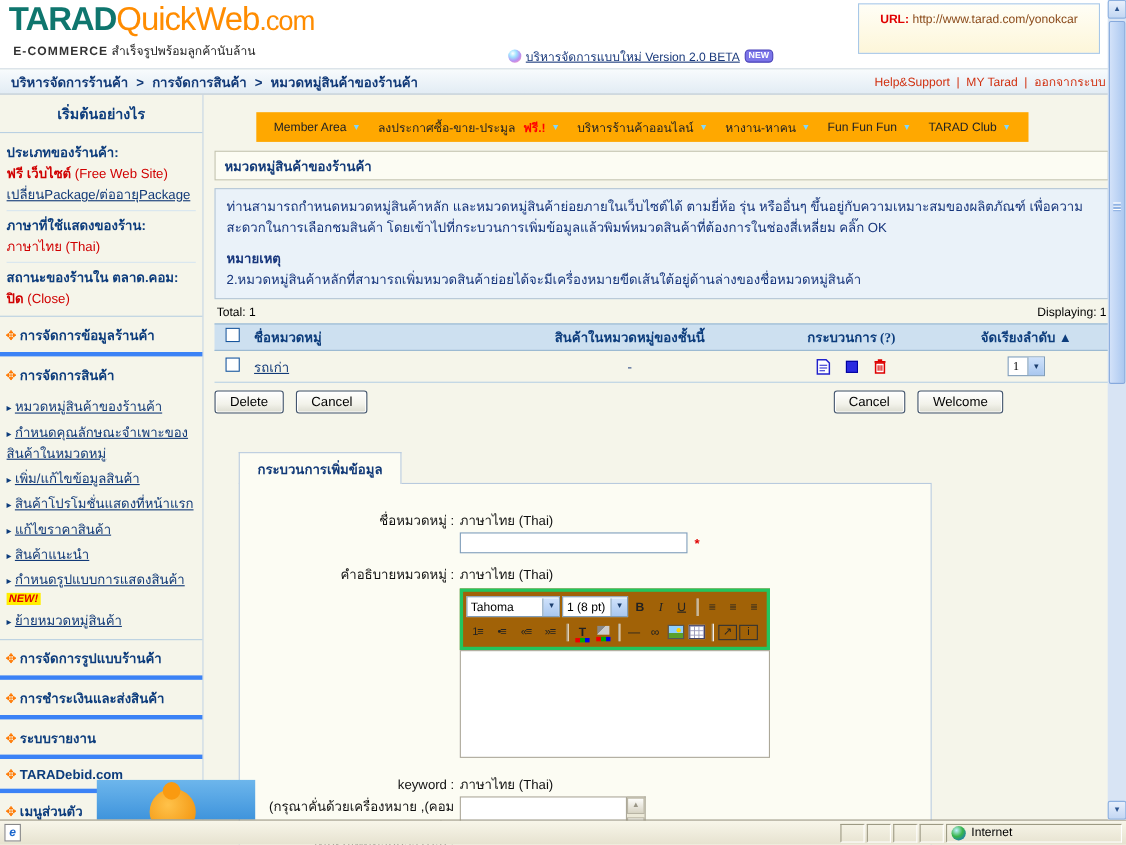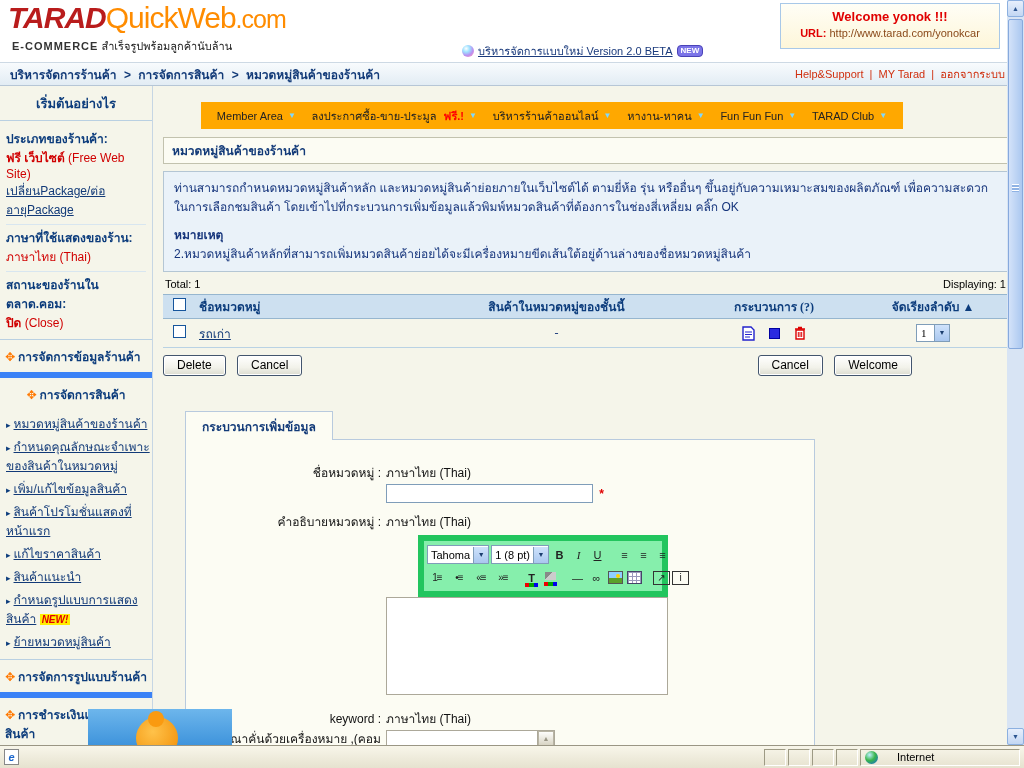--- a/index.html
+++ b/index.html
@@ -3,21 +3,21 @@
 <meta charset="utf-8">
 <style>
   * { margin:0; padding:0; box-sizing:border-box; }
   html,body { width:1024px; height:768px; overflow:hidden; }
   body { font-family:"Liberation Sans","DejaVu Sans",sans-serif; background:#f5f5ea; position:relative; font-size:12px; color:#1a3a7c; }
 
   
   .top-header { height:62px; background:#ffffff; position:relative; }
   .logo-block { position:absolute; left:8px; top:2px; }
   .logo-line { font-size:30px; line-height:32px; letter-spacing:-1px; }
-  .logo-tarad { color:#b91c1c; font-weight:bold; font-style:italic; }
+  .logo-tarad { color:#0f766e; font-weight:bold; }
   .logo-quick { color:#ff8c00; }
   .logo-com { color:#ff8c00; font-size:25px; }
   .logo-tagline { font-size:11px; color:#222; margin-top:2px; padding-left:4px; }
   .logo-tagline b { letter-spacing:1px; color:#333; }
   .version-link { position:absolute; left:462px; top:42px; display:flex; align-items:center; gap:4px; }
   .globe-dot { width:12px; height:12px; border-radius:50%; background:radial-gradient(circle at 35% 30%, #ffffff 0%, #9fe2ff 30%, #b791f2 60%, #f591c8 85%, #e86ab0 100%); display:inline-block; }
   .version-link a { color:#1a3a7c; font-size:11px; text-decoration:underline; }
   .new-pill { background:#7b74e8; color:#fff; font-size:8px; font-weight:bold; border:1px solid #4a43b8; border-radius:4px; padding:0 3px; line-height:10px; }
   .welcome-box { position:absolute; right:24px; top:3px; width:220px; height:46px; border:1px solid #a8c8e8; background:linear-gradient(#fffef6,#fdf6d9); text-align:center; padding-top:5px; }
   .welcome-title { color:#e00000; font-weight:bold; font-size:13px; }
@@ -28,30 +28,30 @@
   .breadcrumb-bar { height:24px; background:linear-gradient(#f8fbfd,#e2ecf4); border-top:1px solid #cdd9e4; border-bottom:1px solid #b6c6d6; display:flex; justify-content:space-between; align-items:center; padding:0 10px; }
   .crumbs { font-weight:bold; color:#123a78; font-size:12px; }
   .crumbs span { margin-right:4px; }
   .top-links { color:#d03010; font-size:11px; }
   .top-links a { color:#d03010; text-decoration:none; margin:0 3px; }
 
   
   .content-row { display:flex; height:659px; position:relative; }
 
   
-  .sidebar { width:153px; border-right:1px solid #c6d6e4; padding-bottom:4px; position:relative; }
+  .sidebar { width:185px; border-right:1px solid #c6d6e4; padding-bottom:4px; position:relative; }
   .howto { text-align:center; font-weight:bold; color:#0c3c7c; font-size:13px; padding:7px 0 6px; border-bottom:1px solid #b9d0e2; }
   .shop-info { padding:5px 6px 2px; border-bottom:1px solid #b9d0e2; }
   .shop-info .grp { padding:3px 0 5px; border-bottom:1px solid #d8e6f0; }
   .shop-info .grp:last-child { border-bottom:none; }
   .si-label { font-weight:bold; color:#0c3c7c; font-size:12px; }
   .si-red { color:#d00000; font-size:12px; }
   .si-red b { color:#d00000; }
   .si-link { color:#123a78; text-decoration:underline; font-size:12px; }
-  .side-section { padding:7px 5px 6px; border-bottom:6px solid #3b82f6; font-weight:bold; color:#0c3c7c; font-size:12px; }
+  .side-section { padding:7px 5px 6px; border-bottom:4px solid #3b82f6; font-weight:bold; color:#0c3c7c; font-size:12px; }
   .star-ico { color:#ff7800; font-size:12px; margin-right:3px; font-weight:normal; }
   .side-sub { padding:2px 2px 6px 6px; border-bottom:1px solid #b9d0e2; }
   .side-sub .item { padding:2px 0; font-size:12px; }
   .side-sub .arr { color:#0c3c7c; font-size:9px; margin-right:3px; }
   .side-sub a { color:#123a78; text-decoration:underline; }
   .new-flag { background:#ffee00; color:#e00000; font-weight:bold; font-style:italic; font-size:10px; padding:0 2px; }
   .promo-banner { position:absolute; left:88px; bottom:0; width:144px; height:36px; background:linear-gradient(#6db6ec,#3f94dc); overflow:hidden; }
   .promo-banner::before { content:""; position:absolute; left:48px; top:8px; width:42px; height:42px; border-radius:50%; background:radial-gradient(circle at 40% 35%, #ffc24a, #f08a00); }
   .promo-banner::after { content:""; position:absolute; left:60px; top:2px; width:16px; height:16px; border-radius:50%; background:#fa9a10; }
 
@@ -87,21 +87,21 @@
   .form-area { margin:34px 0 0 22px; width:630px; }
   .form-tab { display:inline-block; border:1px solid #b8cade; border-bottom:none; background:#fcfcf3; padding:5px 16px 4px; font-weight:bold; color:#123a78; font-size:12px; position:relative; top:1px; }
   .form-panel { border:1px solid #b8cade; background:#fcfcf3; padding:24px 10px 16px; }
   .form-row { display:flex; margin-bottom:2px; }
   .lbl-col { width:190px; text-align:right; padding-right:5px; color:#111; font-size:12px; line-height:1.5; }
   .fld-col { flex:1; color:#111; font-size:12px; line-height:1.5; }
   .txt-input { width:207px; height:19px; border:1px solid #7f9db9; background:#fff; }
   .req { color:#e00000; font-weight:bold; margin-left:3px; }
 
   .editor { width:282px; margin-top:2px; }
-  .ed-toolbar { background:#86efac; border:6px solid #22c55e; padding:2px 3px;margin-left:32px; }
+  .ed-toolbar { background:#a16207; border:3px solid #22c55e; padding:2px 3px; }
   .ed-row { display:flex; align-items:center; gap:2px; height:23px; }
   .ed-dd { display:inline-flex; height:19px; border:1px solid #7f9db9; background:#fff; align-items:center; }
   .ed-dd .val { padding:0 3px; font-size:11px; color:#000; white-space:nowrap; }
   .ed-dd.font { width:106px; } .ed-dd.size { width:74px; }
   .ed-dd .val { flex:1; }
   .ed-btn { min-width:17px; height:18px; display:inline-flex; align-items:center; justify-content:center; color:#222; font-size:11px; }
   .ed-btn.b { font-weight:bold; } .ed-btn.i { font-style:italic; font-family:"Liberation Serif",serif; } .ed-btn.u { text-decoration:underline; }
   .ed-sep { width:1px; height:16px; background:#aca899; box-shadow:1px 0 0 #fff; margin:0 3px; }
   .ed-btn.wide { min-width:20px; font-size:10px; letter-spacing:-1px; }
   .tcolor { position:relative; font-weight:bold; }
@@ -121,21 +121,21 @@
   .kw-area { width:152px; height:35px; border:1px solid #aca899; background:#fff; resize:none; }
   .kw-scroll { width:17px; height:35px; border:1px solid #aca899; border-left:none; background:#ece9d8; display:flex; flex-direction:column; justify-content:space-between; }
   .kw-scroll span { height:15px; background:linear-gradient(#fdfdfb,#d8d4c4); border:1px solid #b8b4a4; color:#9a9686; font-size:7px; display:flex; align-items:center; justify-content:center; }
 
   
   .status-bar { position:absolute; left:0; bottom:0; width:1024px; height:23px; background:linear-gradient(#f8f6ea,#e6e2cf); border-top:1px solid #9a9684; display:flex; align-items:center; }
   .sb-doc { width:15px; height:16px; background:#fff; border:1px solid #888; margin-left:4px; color:#1a66cc; font-weight:bold; font-size:11px; font-style:italic; text-align:center; line-height:14px; }
   .sb-fill { flex:1; }
   .sb-cell { height:17px; border:1px solid; border-color:#9d9a84 #ffffff #ffffff #9d9a84; margin-right:2px; }
   .sb-cell.small { width:22px; }
-  .sb-cell.zone { width:160px; display:flex; align-items:center; gap:19px; padding-left:4px; color:#000; font-size:11px; margin-right:4px; }
+  .sb-cell.zone { width:160px; display:flex; align-items:center; gap:5px; padding-left:4px; color:#000; font-size:11px; margin-right:4px; }
   .sb-globe { width:13px; height:13px; border-radius:50%; background:radial-gradient(circle at 35% 30%, #bff0ff 0%, #39b54a 45%, #1570c8 90%); display:inline-block; }
 
   
   .v-scrollbar { position:absolute; right:0; top:0; width:17px; height:745px; background:#d8e4f4; }
   .vs-btn { position:absolute; left:0; width:17px; height:17px; background:linear-gradient(#e7effc,#c3d7f3); border:1px solid #8cb0e0; border-radius:2px; color:#2c5590; font-size:7px; display:flex; align-items:center; justify-content:center; }
   .vs-up { top:0; } .vs-down { bottom:0; }
   .vs-thumb { position:absolute; left:1px; top:19px; width:15px; height:330px; background:linear-gradient(90deg,#d3e2f9,#abc8f0); border:1px solid #86a9dd; border-radius:2px; }
   .vs-grip { position:absolute; left:3px; top:50%; width:7px; height:8px; border-top:1px solid #fff; box-shadow:0 2px 0 #8fb2e4 inset, 0 3px 0 #fff inset, 0 5px 0 #8fb2e4 inset, 0 6px 0 #fff inset; border-bottom:1px solid #8fb2e4;}
 </style>
 </head>
@@ -150,21 +150,20 @@
       <b>E-COMMERCE</b>
       <span>สำเร็จรูปพร้อมลูกค้านับล้าน</span>
     </div>
   </div>
   <div class="version-link">
     <span class="globe-dot"></span>
     <a href="#">บริหารจัดการแบบใหม่ Version 2.0 BETA</a>
     <span class="new-pill">NEW</span>
   </div>
   <div class="welcome-box">
-    <div class="welcome-title">Welcome yonok !!!</div>
     <div class="welcome-url">
       <b>URL:</b>
       <span>http://www.tarad.com/yonokcar</span>
     </div>
   </div>
 </div>
 
 <div class="breadcrumb-bar">
   <div class="crumbs">
     <span>บริหารจัดการร้านค้า</span>
@@ -198,21 +197,21 @@
         <div class="si-label">ภาษาที่ใช้แสดงของร้าน:</div>
         <div class="si-red">ภาษาไทย (Thai)</div>
       </div>
       <div class="grp">
         <div class="si-label">สถานะของร้านใน ตลาด.คอม:</div>
         <div class="si-red"><b>ปิด</b> <span>(Close)</span></div>
       </div>
     </div>
 
     <div class="side-section"><span class="star-ico">✥</span><span>การจัดการข้อมูลร้านค้า</span></div>
-    <div class="side-section" style="border-bottom:none;text-align:center;"><span class="star-ico">✥</span><span>การจัดการสินค้า</span></div>
+    <div class="side-section" style="border-bottom:none;"><span class="star-ico">✥</span><span>การจัดการสินค้า</span></div>
 
     <div class="side-sub">
       <div class="item"><span class="arr">▸</span><a href="#">หมวดหมู่สินค้าของร้านค้า</a></div>
       <div class="item"><span class="arr">▸</span><a href="#">กำหนดคุณลักษณะจำเพาะของสินค้าในหมวดหมู่</a></div>
       <div class="item"><span class="arr">▸</span><a href="#">เพิ่ม/แก้ไขข้อมูลสินค้า</a></div>
       <div class="item"><span class="arr">▸</span><a href="#">สินค้าโปรโมชั่นแสดงที่หน้าแรก</a></div>
       <div class="item"><span class="arr">▸</span><a href="#">แก้ไขราคาสินค้า</a></div>
       <div class="item"><span class="arr">▸</span><a href="#">สินค้าแนะนำ</a></div>
       <div class="item"><span class="arr">▸</span><a href="#">กำหนดรูปแบบการแสดงสินค้า</a> <span class="new-flag">NEW!</span></div>
       <div class="item"><span class="arr">▸</span><a href="#">ย้ายหมวดหมู่สินค้า</a></div>

